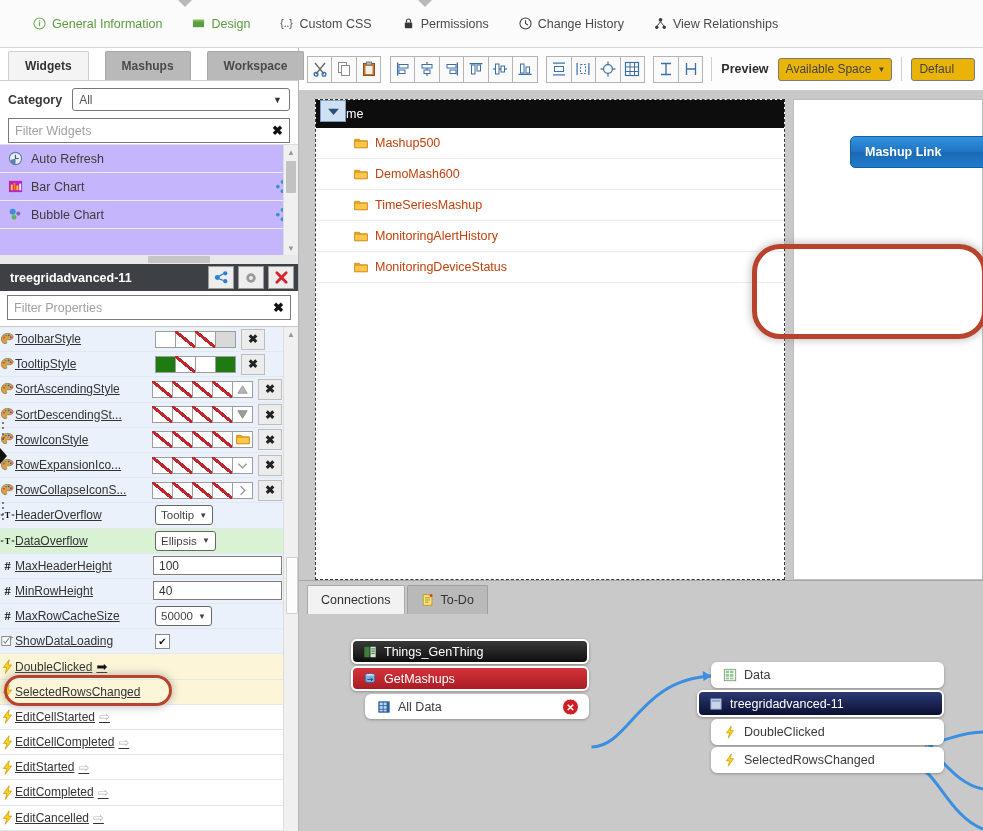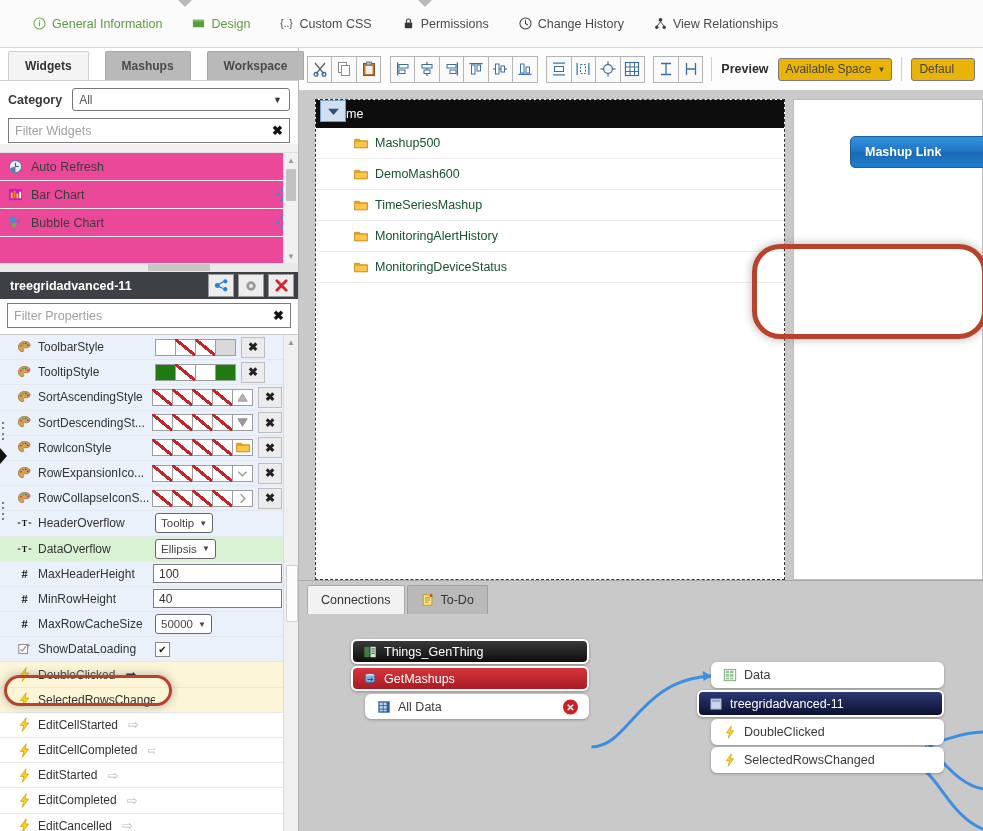--- a/index.html
+++ b/index.html
@@ -47,21 +47,21 @@
     flex:1;height:21px;border:1px solid #777;border-radius:3px;background:#fff;
     display:flex;align-items:center;padding:0 6px;font-size:12px;color:#555;position:relative;cursor:pointer;
   }
   .sel .car{position:absolute;right:7px;font-size:9px;color:#333;}
   .filterbox{
     height:23px;border:1px solid #7a7a7a;background:#fff;display:flex;align-items:center;
     padding:0 6px;font-size:12.5px;color:#a0a0a0;position:relative;margin-bottom:1px;
   }
   .filterbox .xmark{position:absolute;right:6px;font-weight:bold;color:#111;font-size:13px;cursor:pointer;}
 
-  .wlist{background:#ec4899;border-top:1px solid #dedede;position:relative;height:110px;overflow:hidden;margin-top:8px;}
+  .wlist{background:#c4b5fd;border-top:1px solid #dedede;position:relative;height:110px;overflow:hidden;}
   .wrow{height:27px;display:flex;align-items:center;gap:8px;padding:0 8px;border-bottom:1px solid #ececec;
         font-size:12.5px;color:#3c3c3c;cursor:pointer;}
   .wrow .wi{width:15px;height:15px;flex:0 0 auto;display:inline-flex;align-items:center;justify-content:center;}
   .wrow .spacer{flex:1;}
   .dragdots{width:15px;height:15px;flex:0 0 auto;}
 
   .vsb{position:absolute;right:0;top:0;bottom:0;width:14px;background:#f0f0f0;border-left:1px solid #dcdcdc;}
   .vsb .arrU,.vsb .arrD{position:absolute;left:0;width:14px;height:14px;display:flex;align-items:center;justify-content:center;color:#999;font-size:8px;}
   .vsb .arrU{top:0;}.vsb .arrD{bottom:0;}
   .vsb .thumb{position:absolute;left:2px;width:10px;background:#c2c2c2;border-radius:1px;}
@@ -78,22 +78,22 @@
         align-items:center;justify-content:center;cursor:pointer;}
 
   .propfilterwrap{background:#fff;padding:4px 7px 5px 7px;border-bottom:1px solid #c9c9c9;}
 
   .proplist{flex:1;background:#fff;overflow:hidden;position:relative;}
   .prow{height:24.2px;display:flex;align-items:center;border-bottom:1px solid #e3e7ee;font-size:12px;color:#333;cursor:pointer;}
   .prow.blue{background:#eaf1fb;}
   .prow.white{background:#ffffff;}
   .prow.green{background:#d9f2d3;}
   .prow.yellow{background:#fcf5d8;}
-  .pname{width:155px;display:flex;align-items:center;gap:6px;padding-left:17px;box-sizing:border-box;
-         white-space:nowrap;overflow:hidden;}
+  .pname{width:155px;display:flex;align-items:center;padding-left:0;box-sizing:border-box;
+         white-space:nowrap;overflow:hidden;text-decoration:underline;}
   .picon{width:15px;height:15px;flex:0 0 auto;display:inline-flex;align-items:center;justify-content:center;font-size:11px;}
   .pval{flex:1;display:flex;align-items:center;padding-right:16px;}
 
   .swatches{display:flex;align-items:center;}
   .sw{width:21px;height:17px;border:1px solid #9d9d9d;margin-right:-1px;background:#fff;position:relative;box-sizing:border-box;}
   .sw.slash::after{content:"";position:absolute;left:-1px;top:-1px;right:-1px;bottom:-1px;
     background:linear-gradient(to top right, transparent 0%, transparent 44%, #c0272d 44%, #c0272d 56%, transparent 56%, transparent 100%);}
   .xbtn{width:22px;height:19px;margin-left:6px;background:#ececec;border:1px solid #bdbdbd;
         display:flex;align-items:center;justify-content:center;font-weight:bold;color:#222;font-size:12px;cursor:pointer;}
   .dd{height:18px;border:1px solid #666;border-radius:3px;background:#fff;display:flex;align-items:center;
@@ -123,21 +123,21 @@
   .tsel{height:21px;border:1px solid #7a7a7a;border-radius:3px;background:#eab308;display:flex;align-items:center;
         padding:0 20px 0 7px;font-size:12px;color:#444;position:relative;white-space:nowrap;cursor:pointer;}
   .tsel .car{position:absolute;right:6px;font-size:8px;}
 
   .canvaswrap{flex:1;min-height:0;background:#c9c9c9;padding:8px 0 0 16px;position:relative;overflow:hidden;display:flex;}
   .dcol{background:#fff;border:1px dashed #333;box-sizing:border-box;position:relative;}
   .treegrid{width:470px;}
   .tgheader{height:28px;background:#0d0d0d;color:#fff;display:flex;align-items:center;padding-left:14px;font-size:12.5px;}
   .tgdrop{position:absolute;left:4px;top:0px;width:24px;height:20px;background:#cfe0f2;border:1px solid #7a9ec4;
           display:flex;align-items:center;justify-content:center;}
-  .tgrow{height:30px;display:flex;align-items:center;gap:7px;padding-left:38px;border-bottom:1px solid #ececec;font-size:12.5px;color:#14532d;}
+  .tgrow{height:30px;display:flex;align-items:center;gap:7px;padding-left:38px;border-bottom:1px solid #ececec;font-size:12.5px;color:#c2410c;}
   .folder{width:14px;height:11px;flex:0 0 auto;}
   .rightcol{flex:1;margin-left:8px;background:#fff;border:1px solid #bdbdbd;position:relative;}
   .mlbtn{position:absolute;left:56px;top:36px;width:170px;height:30px;border-radius:5px;
          background:linear-gradient(to bottom,#3392dd 0%,#2076c4 48%,#1b69b3 52%,#1f7dcd 100%);
          border:1px solid #1a5e9e;color:#fff;font-weight:bold;font-size:12.5px;display:flex;align-items:center;padding-left:14px;cursor:pointer;}
 
   .highlight{position:absolute;border:5px solid #b8432c;border-radius:28px;pointer-events:none;
              box-shadow:0 0 7px 2px rgba(140,140,140,.45);}
 
   

